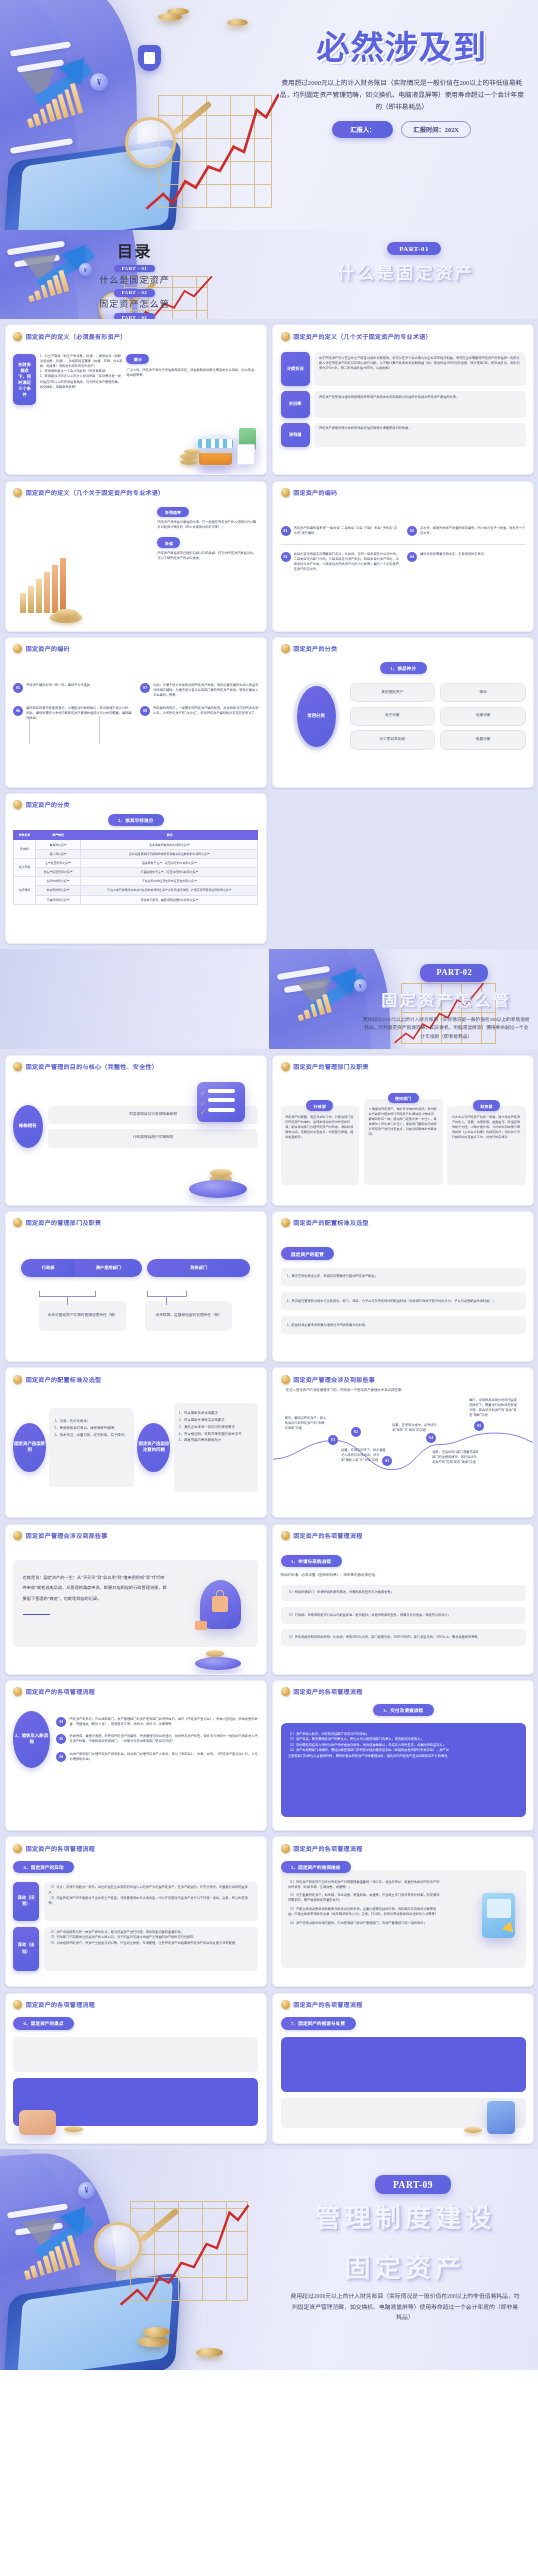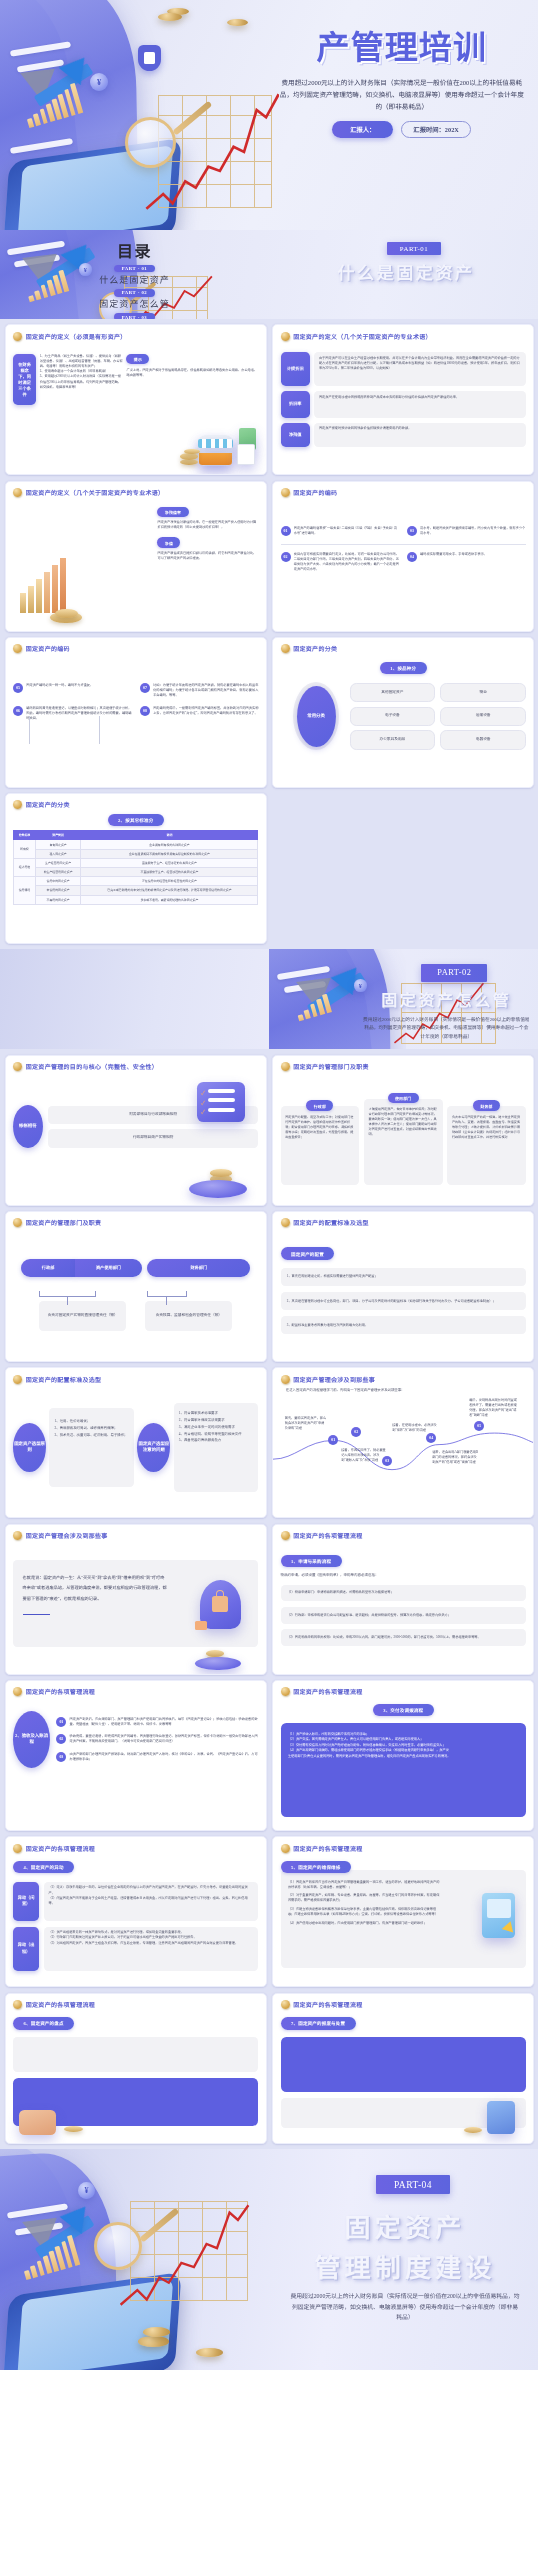--- a/index.html
+++ b/index.html
@@ -128,21 +128,21 @@
     padding:1.3px 7.4px; border-radius:6.3px; box-shadow:0 1.1px 3.2px rgba(80,80,200,.3);
     font-family:"Liberation Serif",serif;
   }
   .toc-item { font-size:9px; color:#3a3d55; letter-spacing:1.1px; margin-top:0.5px; }
 
   
   .part-band { height:100px; background:linear-gradient(100deg,#cfd3f0 0%,#e1e4f7 30%,#ecedfb 60%,#e4e7f8 100%); }
   .part-band-inner { position:absolute; right:10.5px; top:21px; width:263px; text-align:center; }
   .part-chip {
     display:inline-block; background:linear-gradient(90deg,#6b63e2,#5d64de); color:#fff;
-    font-size:8.4px; font-weight:normal; letter-spacing:0.5px; padding:4.2px 16px; border-radius:1px;
+    font-size:8.4px; font-weight:bold; letter-spacing:0.5px; padding:4.2px 16px; border-radius:8px;
     box-shadow:0 2.6px 7.4px rgba(80,80,200,.35); font-family:"Liberation Serif",serif;margin-left:16px;
   }
   .part-head {
     margin-top:5.3px; font-size:21px; font-weight:bold; letter-spacing:2.6px; color:#f3f4fd;
     text-shadow:1.1px 1.1px 0 #b9bfe6, 2.1px 2.1px 3.7px rgba(120,126,200,.45);
     font-family:"DejaVu Sans","Liberation Sans",sans-serif;
   }
   .part-desc { margin-top:5.3px; font-size:4.7px; line-height:1.75; color:#4a4d6b; padding:0 19px; }
 
   
@@ -251,21 +251,21 @@
       <div class="coin-blue" style="left:90px;top:73px;width:18px;height:18px;font-size:8.4px;">¥</div>
       <div class="coin" style="left:167px;top:8px;width:22px;height:7.4px;"></div>
       <div class="coin" style="left:158px;top:12.6px;width:24px;height:8px;"></div>
       <div class="coin" style="left:227px;top:19px;width:21px;height:7.4px;"></div>
       <div class="badge-doc">
           <span></span>
         </div>
     </div>
 
     <div class="hero-text">
-      <div class="hero-title">产管理培训</div>
+      <div class="hero-title">必然涉及到</div>
       <div class="hero-sub">费用超过2000元以上的计入财务账目（实际情况是一般价值在200以上的非低值易耗品，均列固定资产管理范畴，如交换机、电脑液显屏等）使用寿命超过一个会计年度的（即非易耗品）</div>
       <div class="hero-btns">
         <span class="btn-filled">汇报人：</span>
         <span class="btn-outline">汇报时间：202X</span>
       </div>
     </div>
   </section>
 
   <section class="band toc-band">
     <div class="band-art">
@@ -833,22 +833,22 @@
       </svg>
       <div class="magnifier" style="left:94px;top:73px;width:48px;height:48px;"></div>
       <div class="mag-handle" style="left:136px;top:73px;"></div>
       <div class="coin-blue" style="left:78px;top:33px;width:17px;height:17px;font-size:8px;">¥</div>
       <div class="coin" style="left:138px;bottom:23px;width:30.5px;height:10.5px;"></div>
       <div class="coin" style="left:143px;bottom:33px;width:27px;height:9.5px;"></div>
       <div class="coin" style="left:196px;bottom:12.6px;width:27px;height:9.5px;"></div>
     </div>
 
     <div style="position:absolute;right:10.5px;top:26px;width:247px;text-align:center;">
-      <span class="part-chip" style="font-size:9.5px;padding:4.7px 18px;">PART-04</span>
+      <span class="part-chip" style="font-size:9.5px;padding:4.7px 18px;">PART-09</span>
+      <div class="part-head" style="font-size:26px;margin-top:3.2px;letter-spacing:4.2px;">管理制度建设</div>
       <div class="part-head" style="font-size:26px;margin-top:12.6px;letter-spacing:4.2px;">固定资产</div>
-      <div class="part-head" style="font-size:26px;margin-top:3.2px;letter-spacing:4.2px;">管理制度建设</div>
       <div class="part-desc" style="font-size:5.8px;margin-top:7.4px;padding:0 8.4px;">费用超过2000元以上的计入财务账目（实际情况是一般价值在200以上的非低值易耗品，均列固定资产管理范畴，如交换机、电脑液显屏等）使用寿命超过一个会计年度的（即非易耗品）</div>
     </div>
   </section>
 
 
 </div>
 
 
 </body></html>

